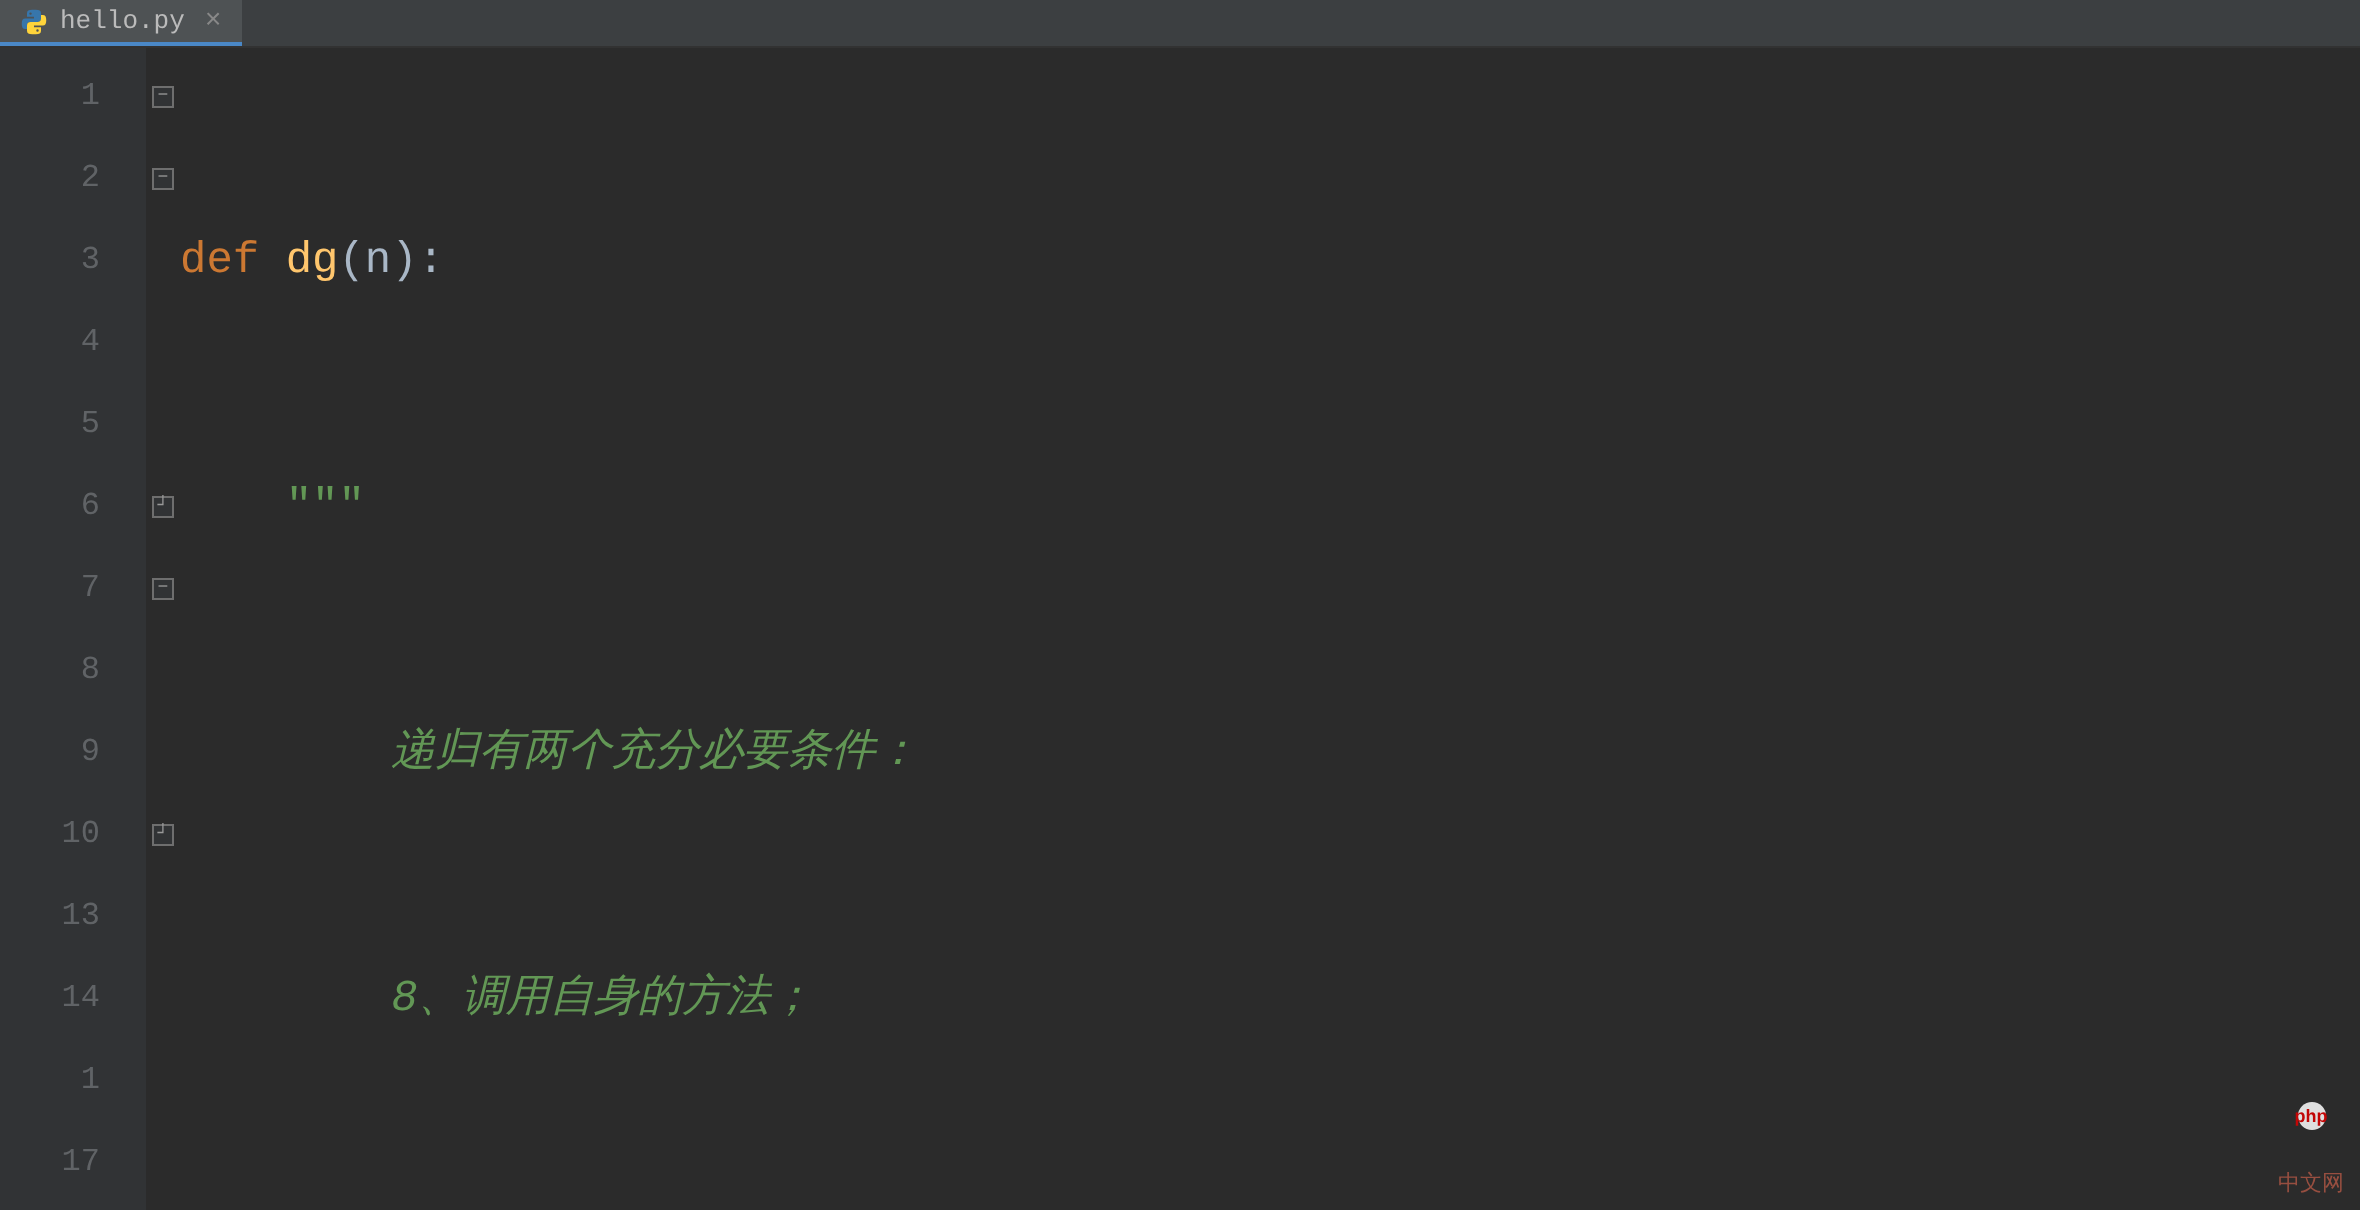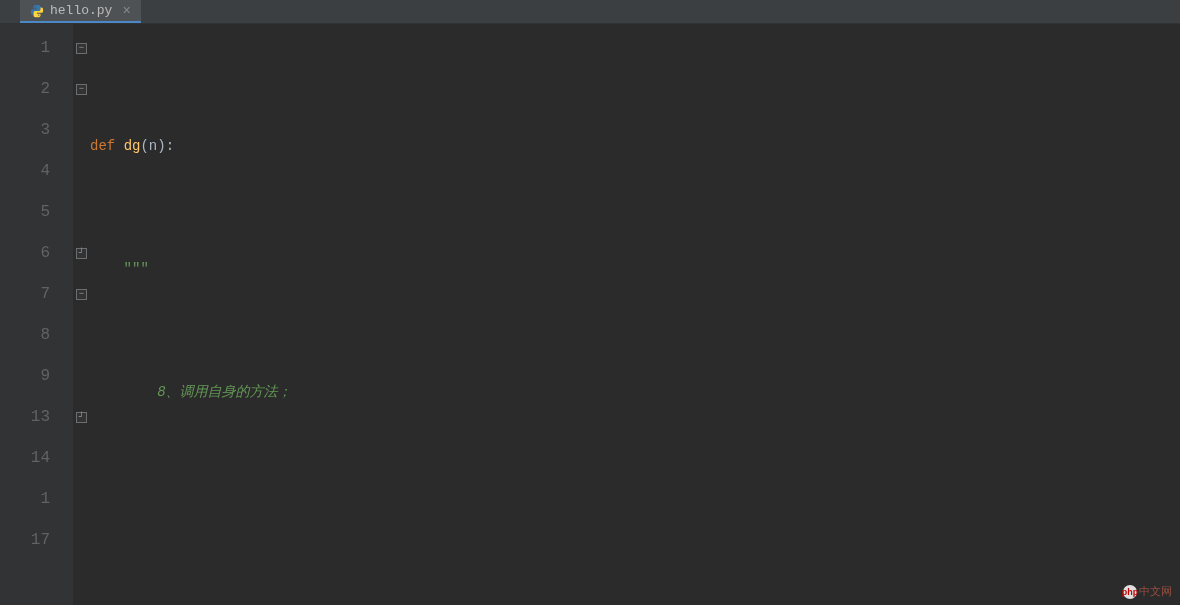--- a/index.html
+++ b/index.html
@@ -11,21 +11,20 @@
     width: 1180px;
     height: 605px;
     overflow: hidden;
   }
   .tab-bar {
     background: #3c3f41;
     height: 24px;
     display: flex;
     align-items: stretch;
     border-bottom: 1px solid #323232;
-    padding-left: 20px;
   }
   .tab {
     display: flex;
     align-items: center;
     background: #4e5254;
     padding: 0 10px;
     border-bottom: 2px solid #4a88c7;
     color: #bbbbbb;
     font-size: 13px;
     gap: 6px;
@@ -67,38 +66,38 @@
   .fold-mark {
     width: 11px; height: 11px;
     border: 1px solid #6e6e6e;
     background: #313335;
     display:flex; align-items:center; justify-content:center;
     font-size: 9px; color:#999;
     line-height: 1;
   }
   .code {
     flex: 1;
-    padding-top: 20px;
+    padding-top: 4px;
     line-height: 41px;
     white-space: pre;
-    font-size: 14px;
+    font-size: 22px;
   }
   .code .row { height: 41px; }
   .kw { color: #cc7832; }
   .fn { color: #ffc66d; }
   .doc { color: #629755; font-style: italic; }
   .docq { color: #629755; }
   .watermark {
     position: absolute;
     right: 8px; bottom: 6px;
     font-size: 11px;
     color: #aa5544;
     font-family: sans-serif;
     opacity: 0.85;
-    display:flex; align-items:center; gap:2px;
+    display:flex; align-items:center; gap:19px;flex-direction:column;
   }
   .watermark .logo {
     width:14px;height:14px;border-radius:50%;
     background:#fff;color:#d00;font-weight:bold;
     display:flex;align-items:center;justify-content:center;
     font-size:9px;
   }
 </style>
 </head>
 <body>
@@ -120,20 +119,21 @@
   <div class="gutter">
     <div class="ln">1</div>
     <div class="ln">2</div>
     <div class="ln">3</div>
     <div class="ln">4</div>
     <div class="ln">5</div>
     <div class="ln">6</div>
     <div class="ln">7</div>
     <div class="ln">8</div>
     <div class="ln">9</div>
+    <div class="ln">10</div>
     <div class="ln">13</div>
     <div class="ln">14</div>
     <div class="ln">1</div>
     <div class="ln">17</div>
   </div>
 
   <div class="fold-col">
     <div class="fc">
         <div class="fold-mark">−</div>
       </div>
@@ -156,20 +156,21 @@
       </div>
     <div class="fc"></div>
     <div class="fc"></div>
     <div class="fc"></div>
     <div class="fc"></div>
   </div>
 
   <div class="code">
     <div class="row"><span class="kw">def</span> <span class="fn">dg</span><span>(n):</span></div>
     <div class="row">    <span class="docq">"""</span></div>
+    <div class="row">        <span class="doc">递归有两个充分必要条件：</span></div>
     <div class="row">        <span class="doc">8、调用自身的方法；</span></div>
     <div class="row">        </div>
     
     
     
     
     
     
     
     

